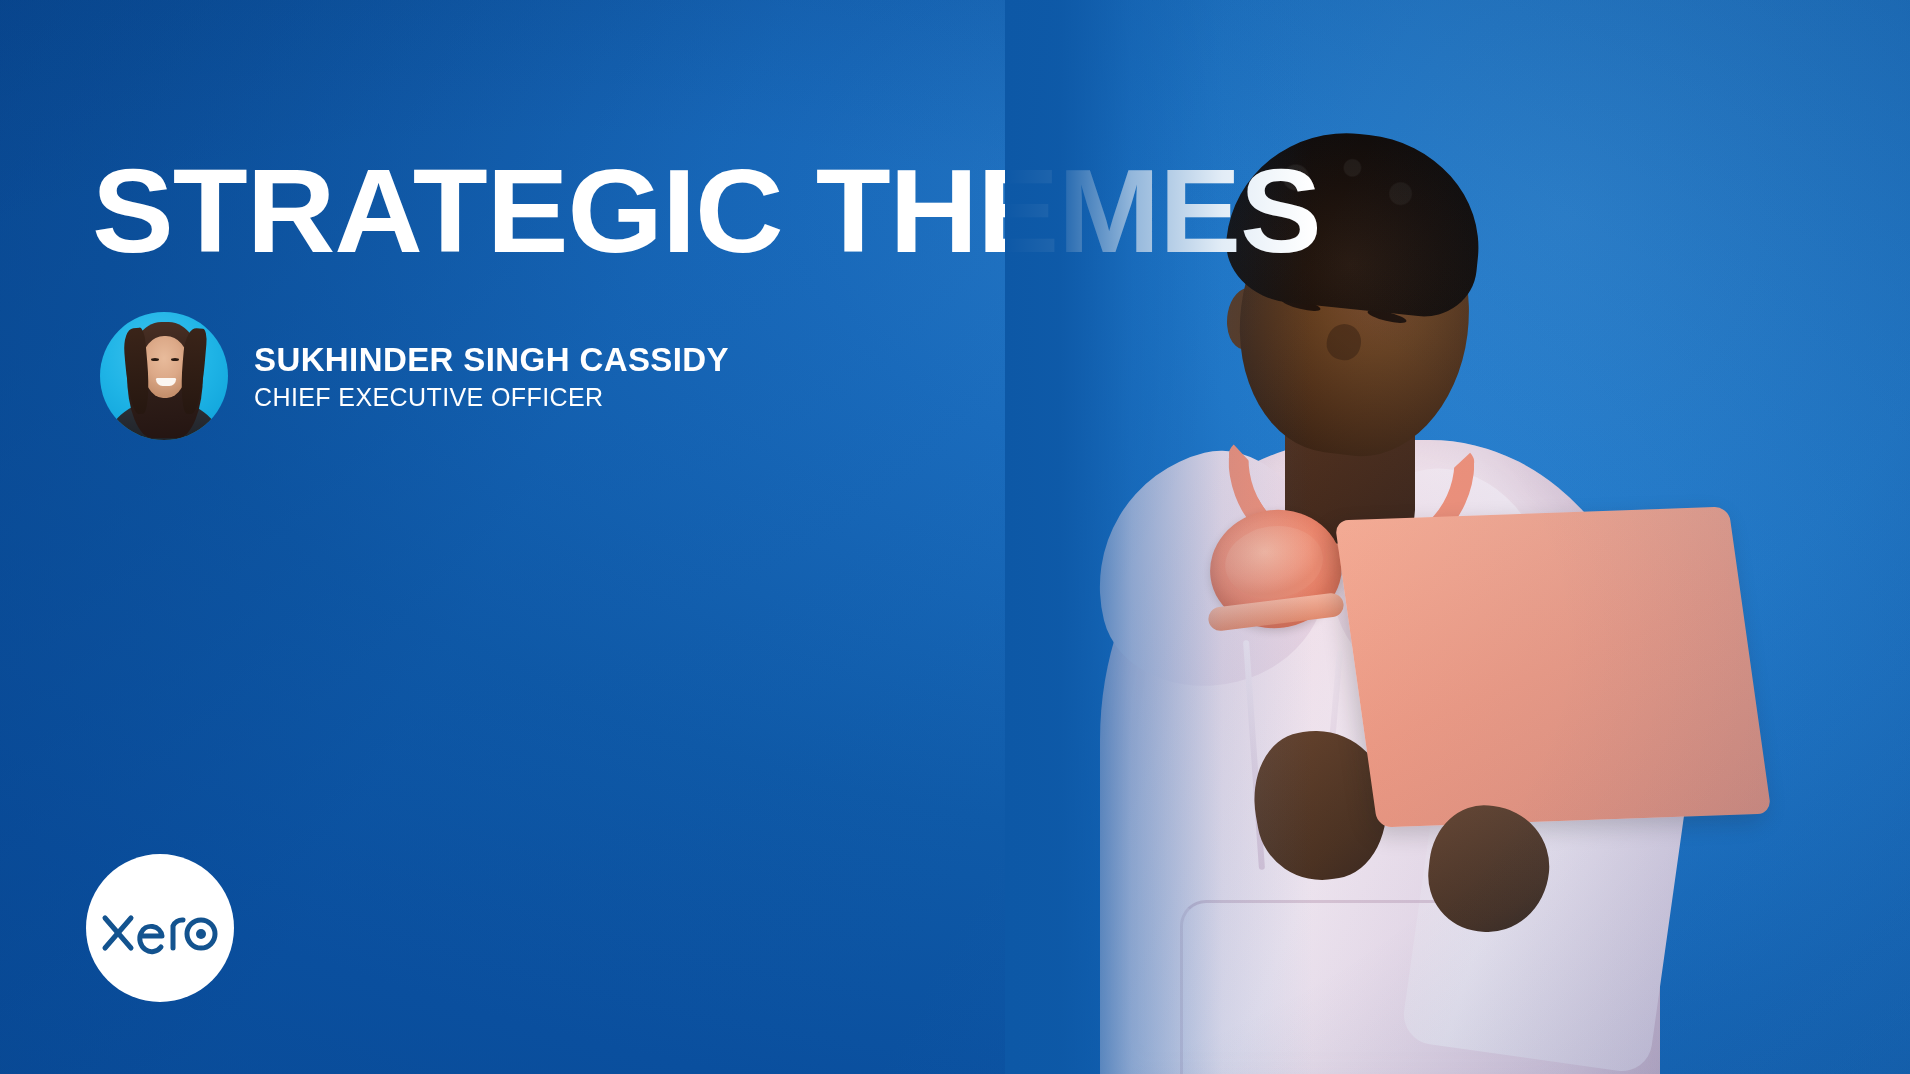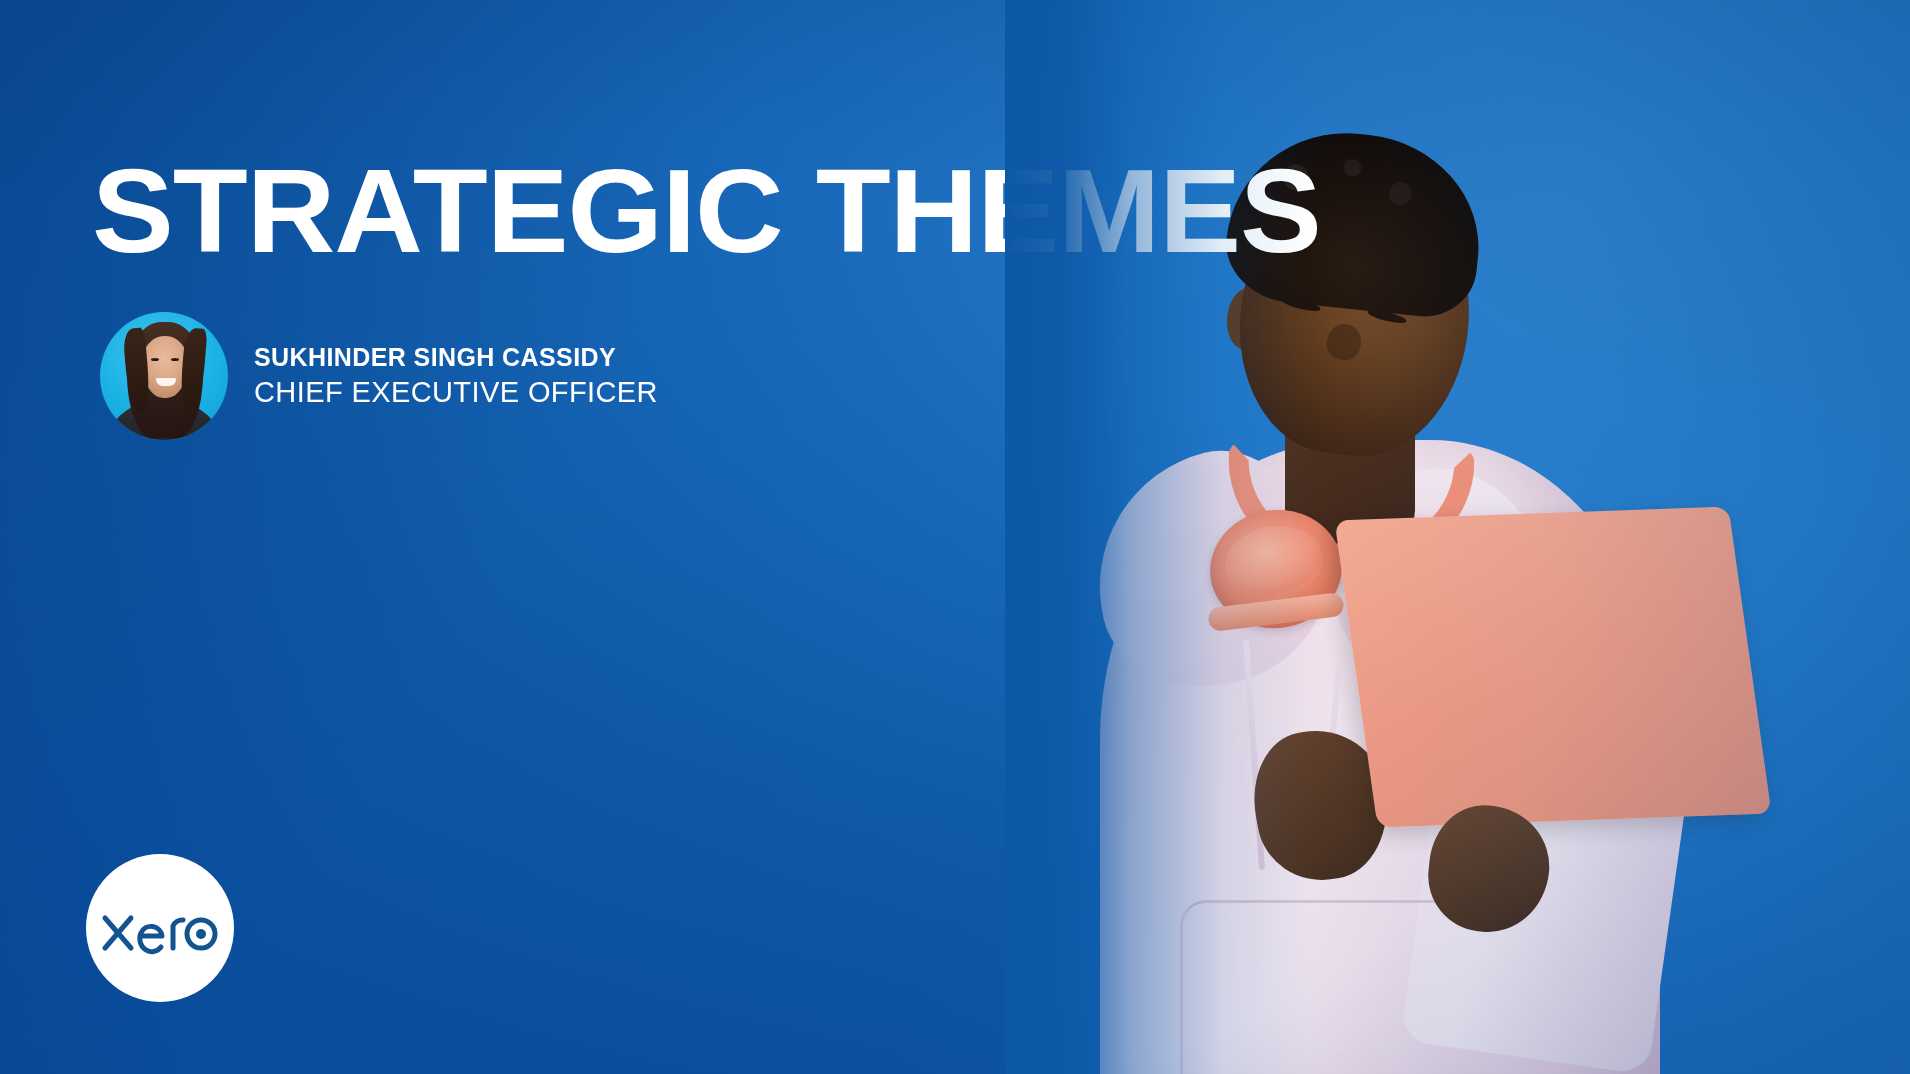--- a/index.html
+++ b/index.html
@@ -359,28 +359,28 @@
   .av-smile {
     position: absolute;
     left: 56px; top: 66px;
     width: 20px; height: 8px;
     background: #fbf6f1;
     border-radius: 2px 2px 10px 10px;
   }
 
   .speaker-text { display: flex; flex-direction: column; gap: 4px; }
   .speaker-name {
-    font-size: 25px;
+    font-size: 33px;
     font-weight: 700;
     letter-spacing: 0.4px;
     color: #ffffff;
     white-space: nowrap;
   }
   .speaker-role {
-    font-size: 29px;
+    font-size: 25px;
     font-weight: 400;
     letter-spacing: 0.4px;
     color: #ffffff;
     white-space: nowrap;
   }
 
   
   .logo {
     position: absolute;
     left: 86px;

